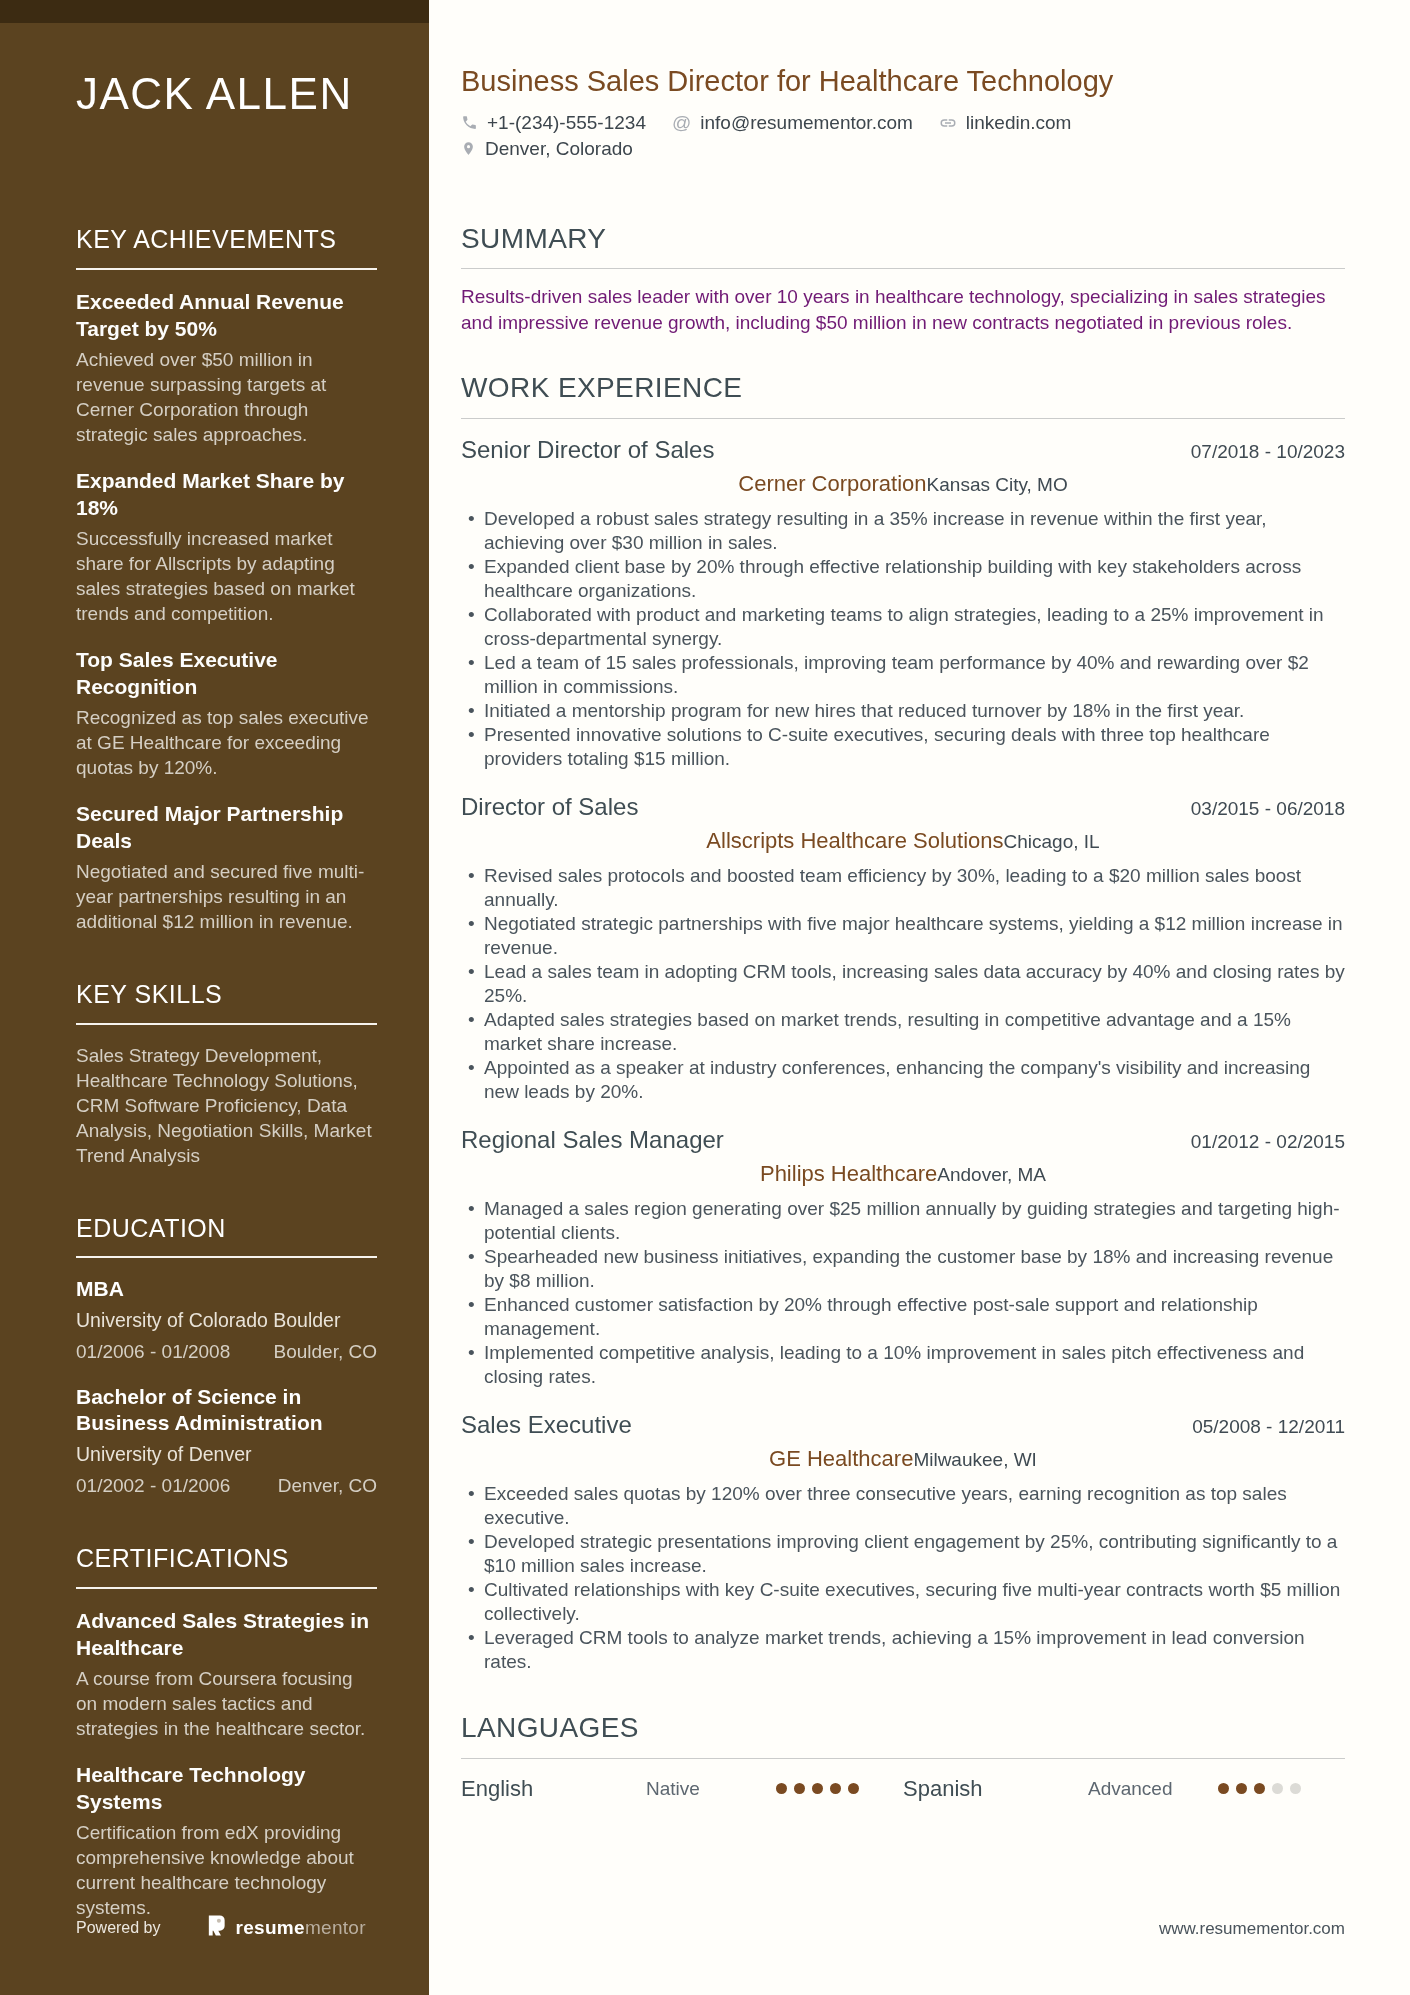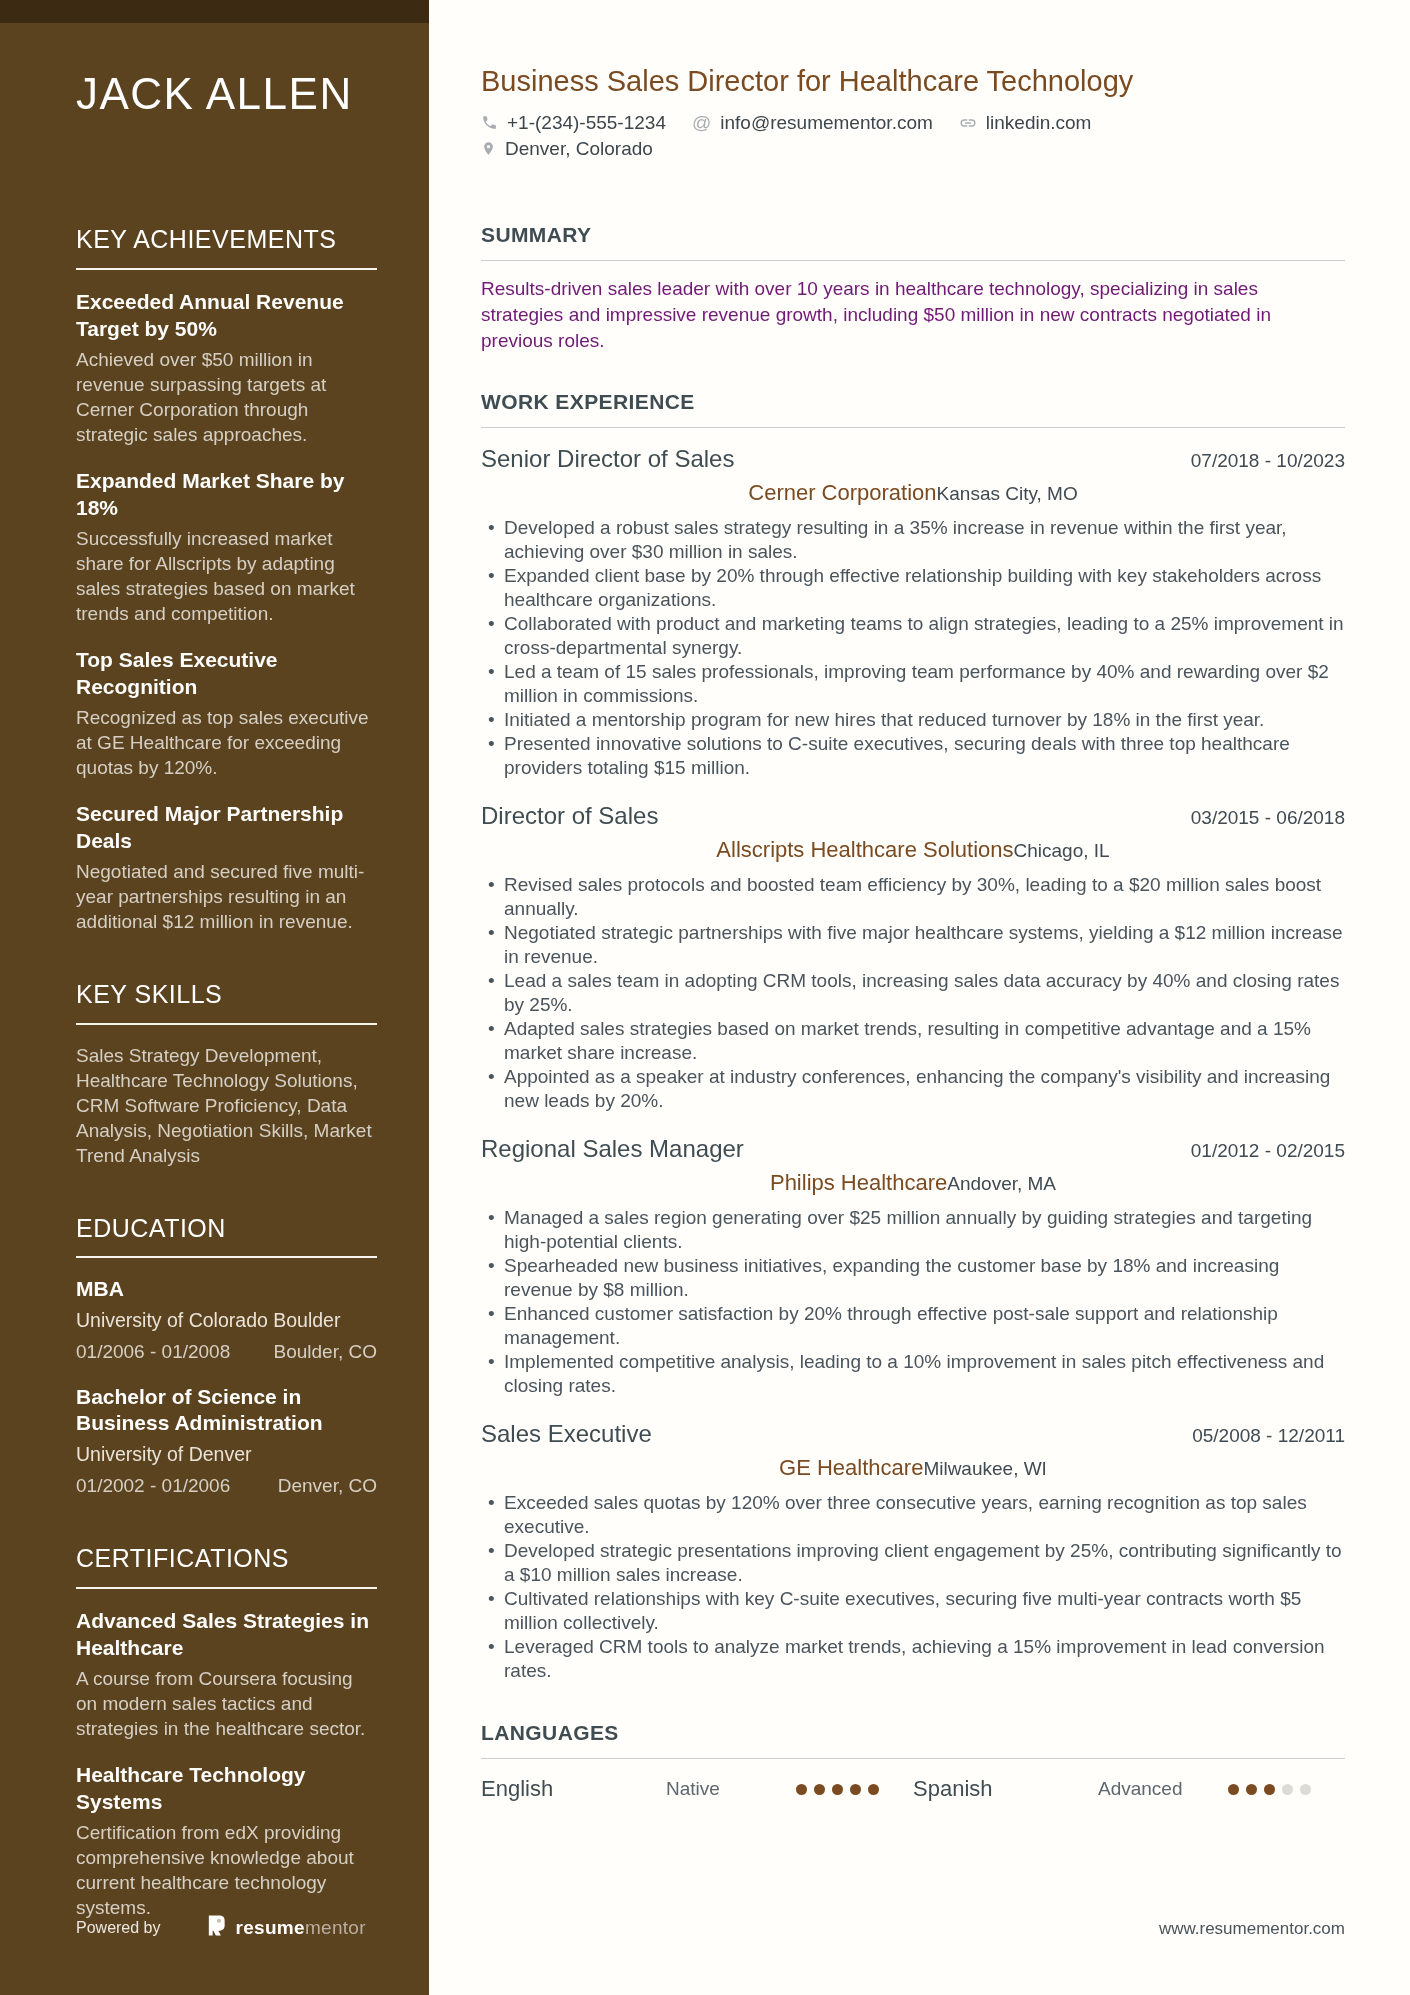--- a/index.html
+++ b/index.html
@@ -26,28 +26,28 @@
   .edu-school{font-size:19.5px;line-height:25px;color:#e9e3d8;margin-top:6px}
   .edu-meta{display:flex;justify-content:space-between;font-size:19px;color:#d5cfc4;margin-top:7px;line-height:24px}
   .sb-footer{position:absolute;left:76px;bottom:54px;display:flex;align-items:center;gap:44px}
   .powered{font-size:16px;color:#ece7df}
   .brand{display:flex;align-items:center;gap:8px}
   .brand-text{font-size:19px;letter-spacing:.3px}
   .brand-text b{color:#ffffff;font-weight:700}
   .brand-text span{color:#b9ae9f}
 
   
-  .main{flex:1;padding:64px 65px 0 52px;position:relative;color:#4a545c}
+  .main{flex:1;padding:64px 65px 0 32px;position:relative;color:#4a545c}
   .m-title{font-size:29px;font-weight:500;color:var(--accent,#7a4a21);line-height:1.2}
   .contact{margin-top:11px}
   .c-row{display:flex;align-items:center;gap:26px;line-height:26px;flex-wrap:wrap}
   .c-item{display:flex;align-items:center;gap:9px;font-size:19px;color:#3d464d}
   .c-item svg{flex:none;display:block}
   .at-glyph{color:#a9adb3;font-size:19px;line-height:1}
-  .m-heading{font-size:21px;font-weight:700;letter-spacing:.4px;color:var(--heading,#3f4d53);line-height:1.2}
+  .m-heading{font-size:28px;font-weight:400;letter-spacing:.4px;color:var(--heading,#3f4d53);line-height:1.2}
   .m-hr{border:none;border-top:1px solid #cbcccb;margin-top:13px}
   #summary{margin-top:60px}
   .sum-text{margin-top:15px;font-size:19px;line-height:26px;color:#701a75}
   #experience{margin-top:35px}
   .job{margin-top:16px}
   .job + .job{margin-top:21px}
   .job-head{display:flex;justify-content:space-between;align-items:baseline}
   .job-role{font-size:24px;font-weight:500;color:var(--heading,#3f4d53);line-height:30px}
   .job-dates{font-size:19px;color:#3f4a52;white-space:nowrap}
   .job-sub{display:flex;justify-content:center;align-items:baseline;margin-top:5px}

